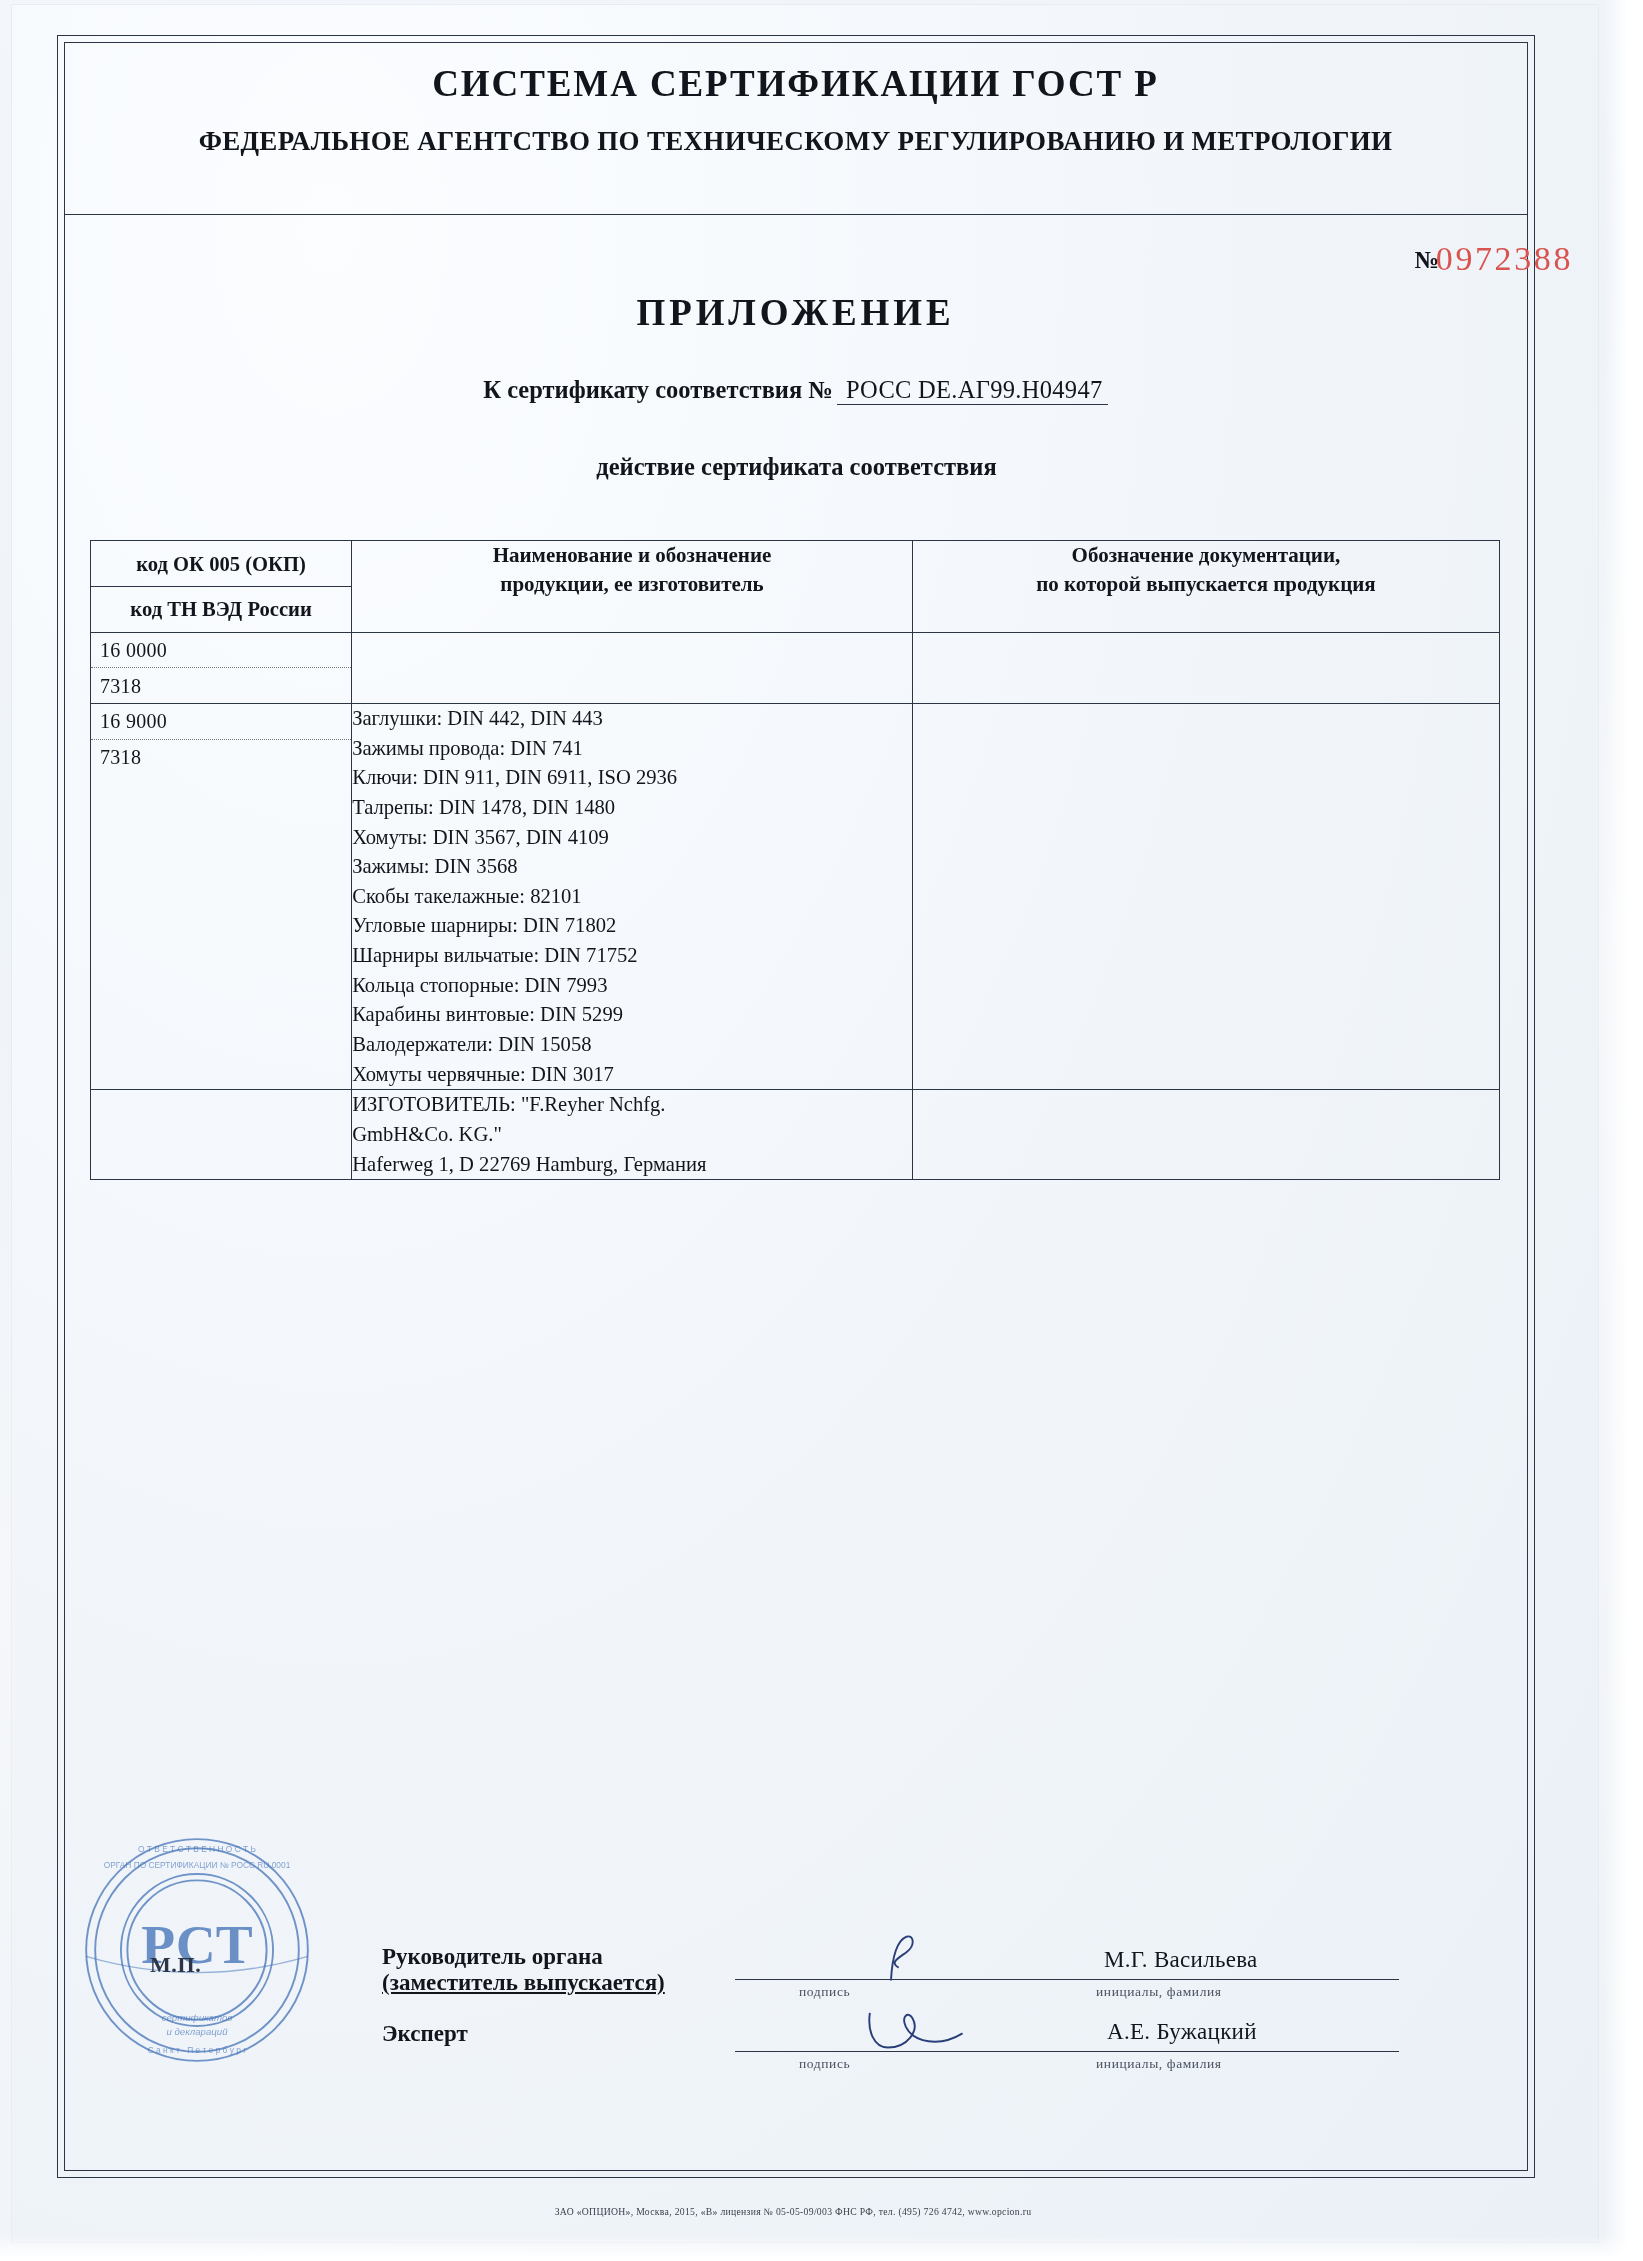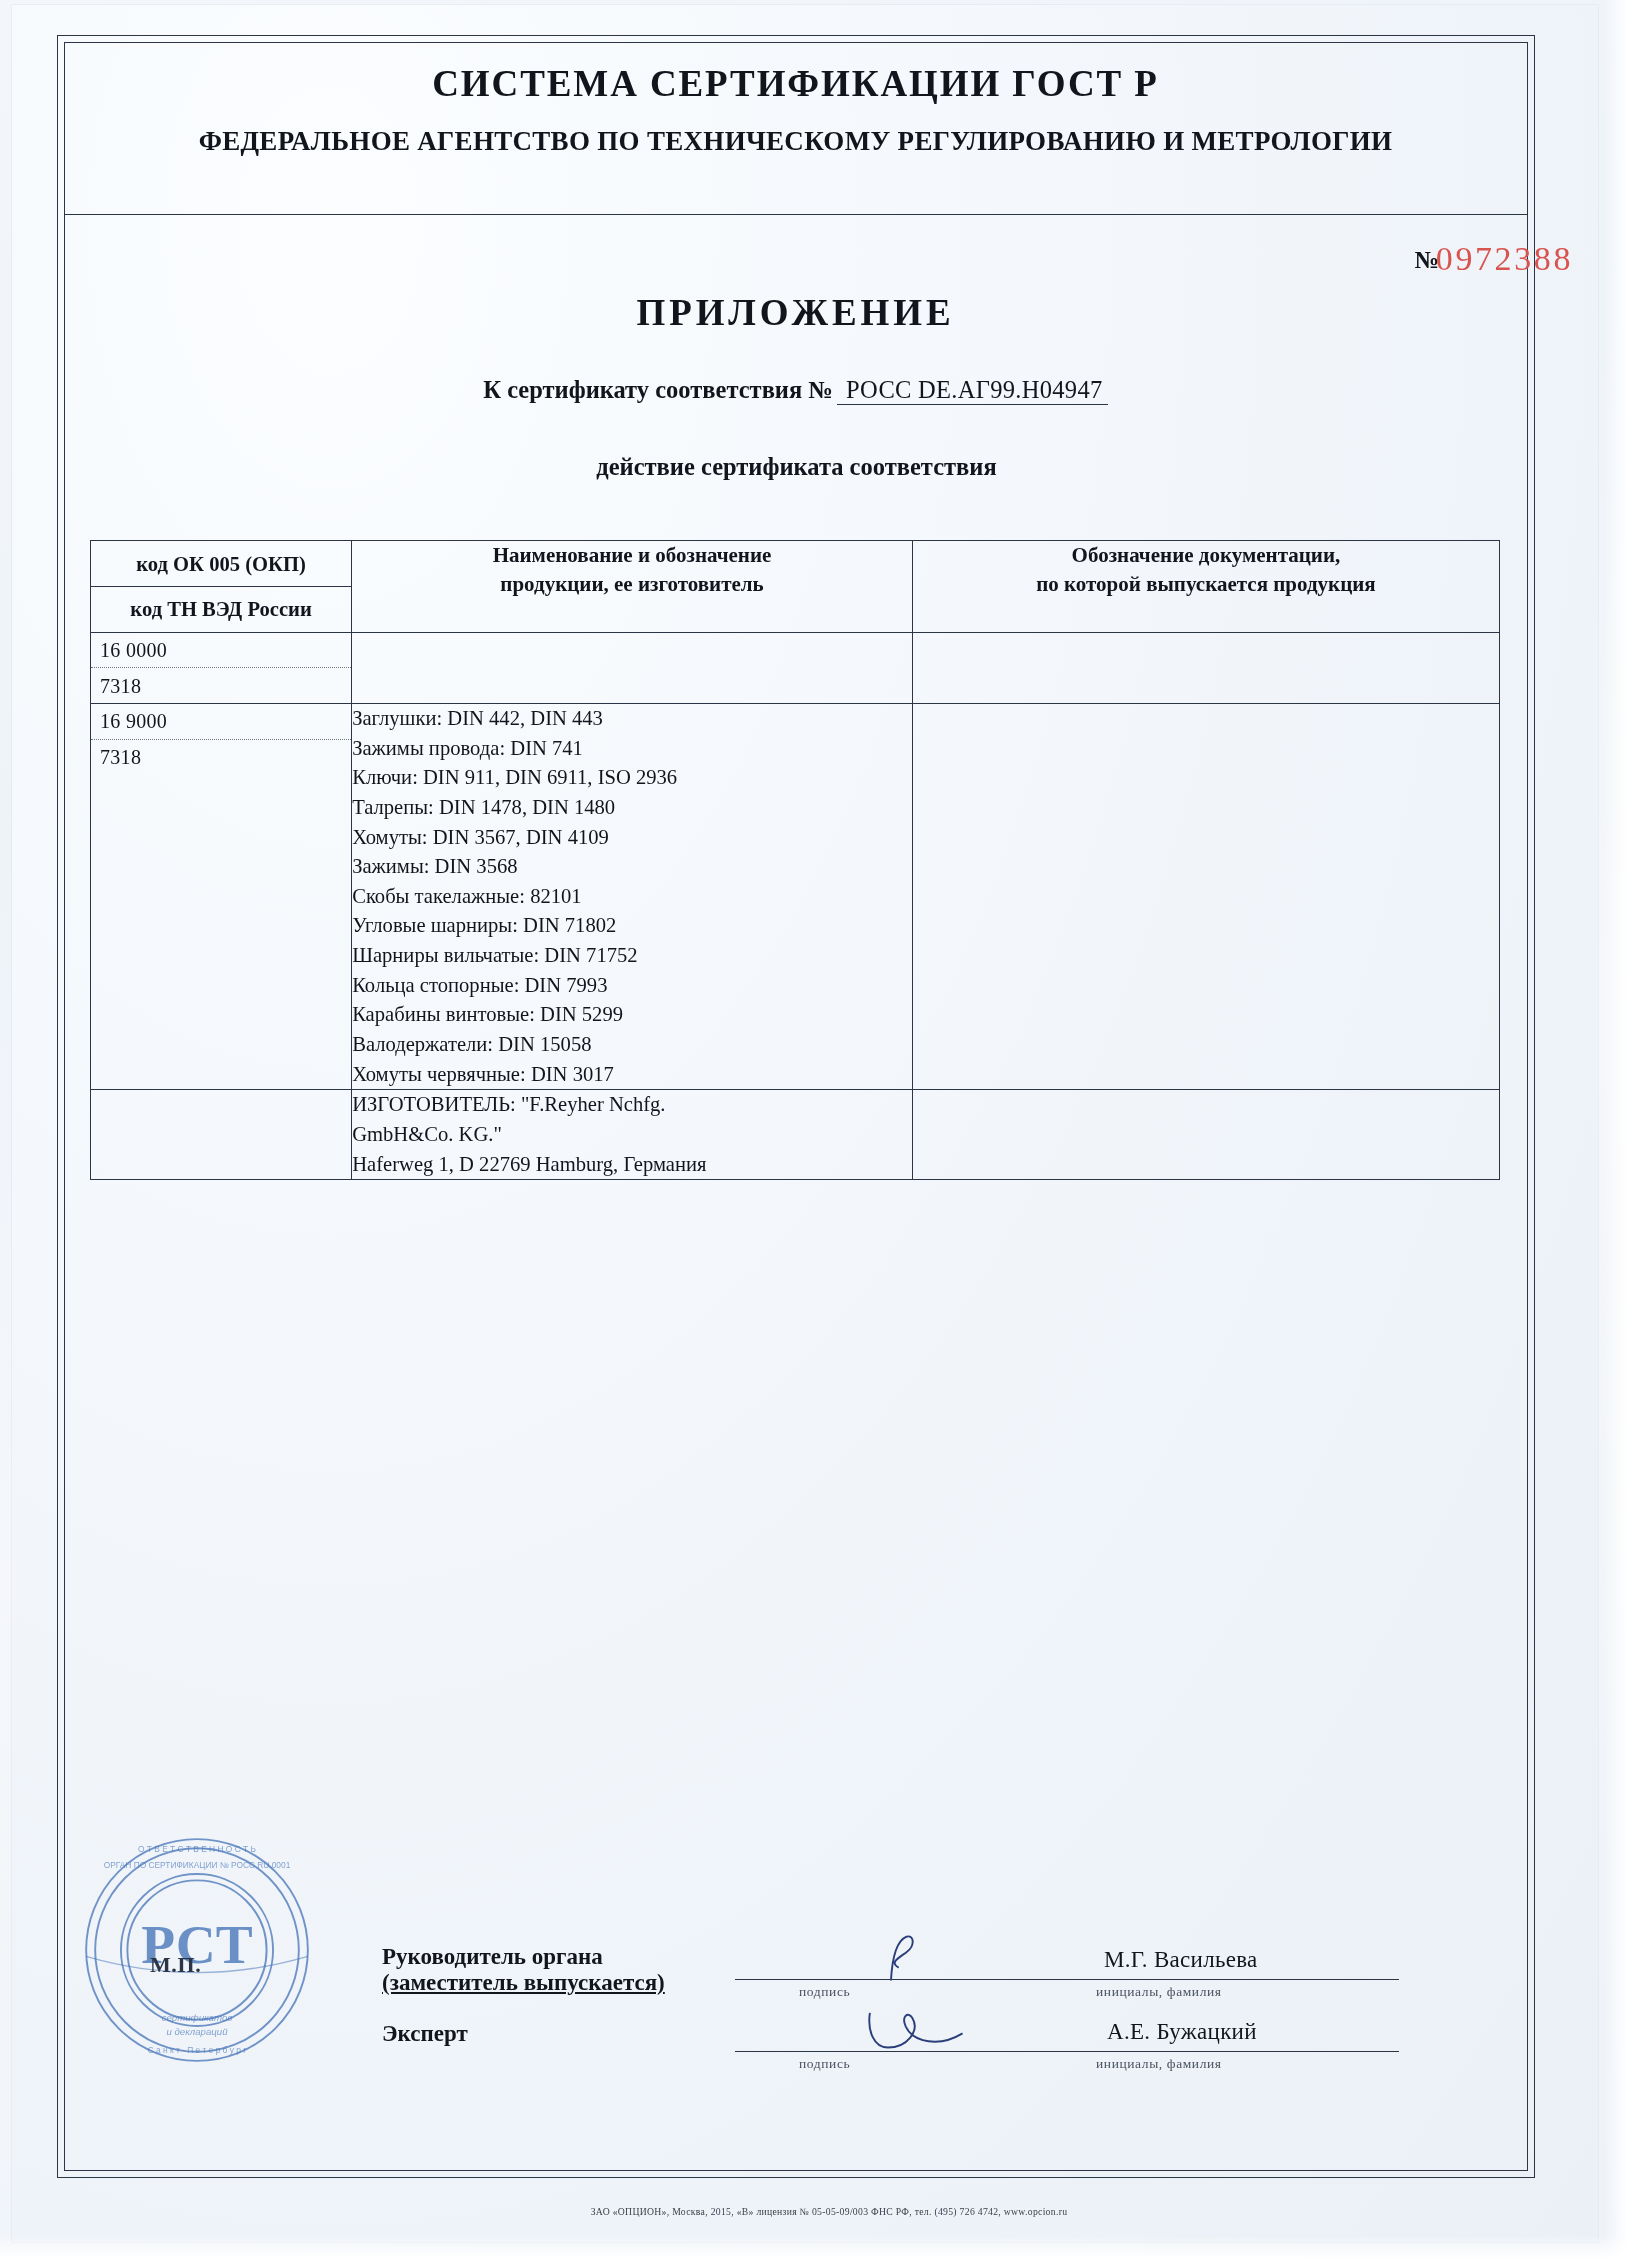--- a/index.html
+++ b/index.html
@@ -232,21 +232,20 @@
   }
 
   .footer {
     position: absolute;
     left: 0; top: 2206px;
     width: 1586px;
     text-align: center;
     font-size: 9.7px;
     color: #3a414d;
     letter-spacing: 0.3px;
-    padding-left: 36px;
   }
 </style>
 </head>
 <body>
 
 <div class="page">
   <div class="paper"></div>
 
   <div class="frame-outer"></div>
   <div class="frame-inner"></div>

